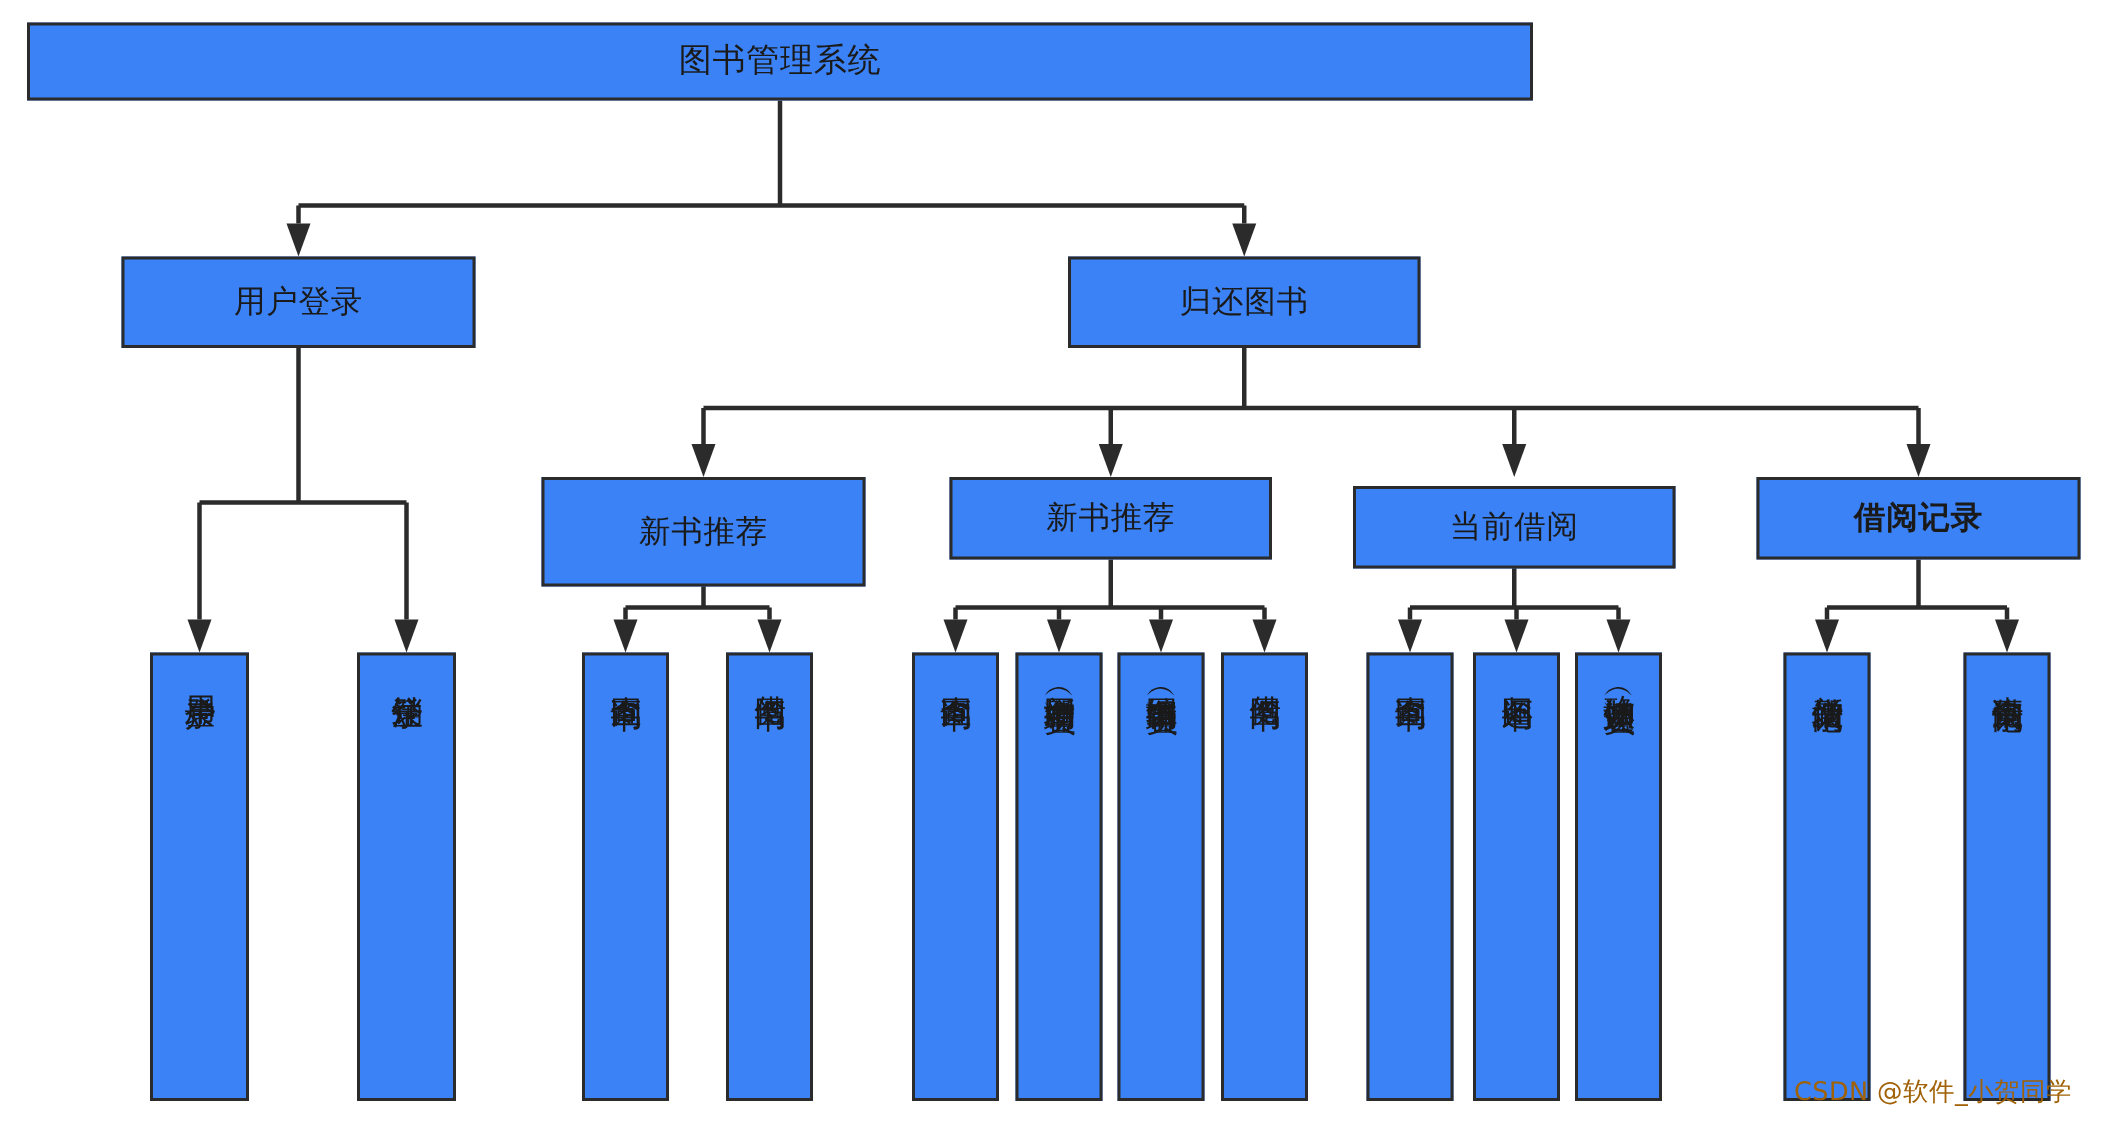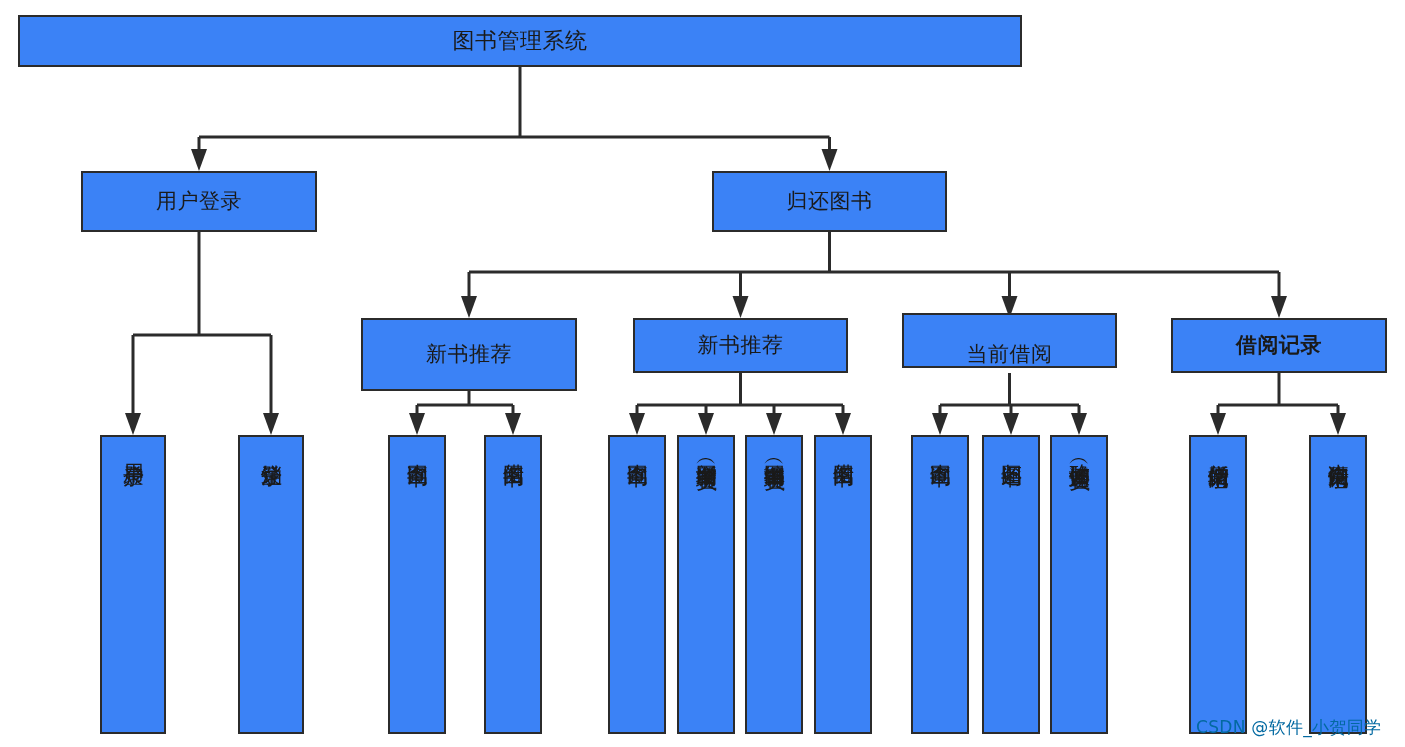--- a/index.html
+++ b/index.html
@@ -52,21 +52,21 @@
     line-height: 1.28;
     letter-spacing: 1px;
     white-space: nowrap;
     text-align: left;
   }
   .node.root {
     font-size: 22px;
   }
   .watermark {
     position: absolute;
-    color: #0369a1;
+    color: #a16207;
     font-size: 17px;
     white-space: nowrap;
     letter-spacing: 0.3px;
     text-align: right;
   }
 </style>
 </head>
 <body>
 
 <div id="canvas">
@@ -133,21 +133,21 @@
       </div>
       <div class="node horiz" style="left: 712px; top: 171px; width: 235px; height: 61px;">
         <span>归还图书</span>
       </div>
       <div class="node horiz" style="left: 361px; top: 318px; width: 216px; height: 73px; align-items: center;">
         <span>新书推荐</span>
       </div>
       <div class="node horiz" style="left: 633px; top: 318px; width: 215px; height: 55px;">
         <span>新书推荐</span>
       </div>
-      <div class="node horiz" style="left: 902px; top: 313px; width: 215px; height: 55px; align-items: flex-end;">
+      <div class="node horiz" style="left: 902px; top: 324px; width: 215px; height: 55px;">
         <span>当前借阅</span>
       </div>
       <div class="node horiz" style="left: 1171px; top: 318px; width: 216px; height: 55px; font-weight: bold;">
         <span>借阅记录</span>
       </div>
       <div class="node vert" style="left: 100px; top: 435px; width: 66px; height: 299px;">
         <span class="vtext">用户登录</span>
       </div>
       <div class="node vert" style="left: 238px; top: 435px; width: 66px; height: 299px;">
         <span class="vtext">注销登录</span>

